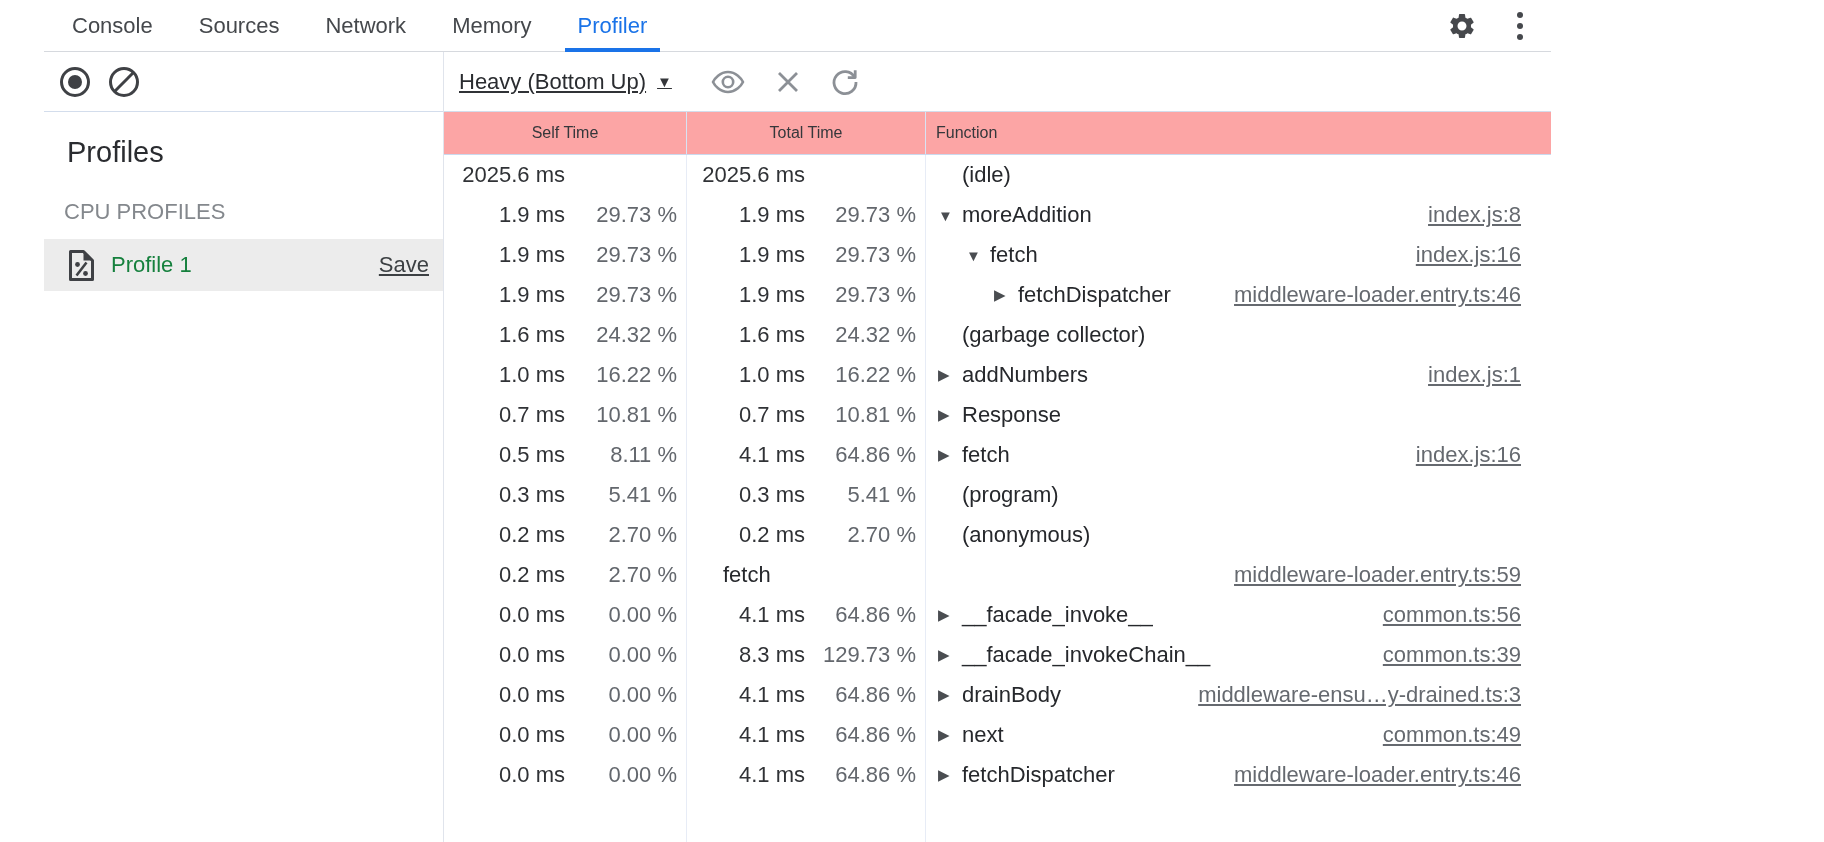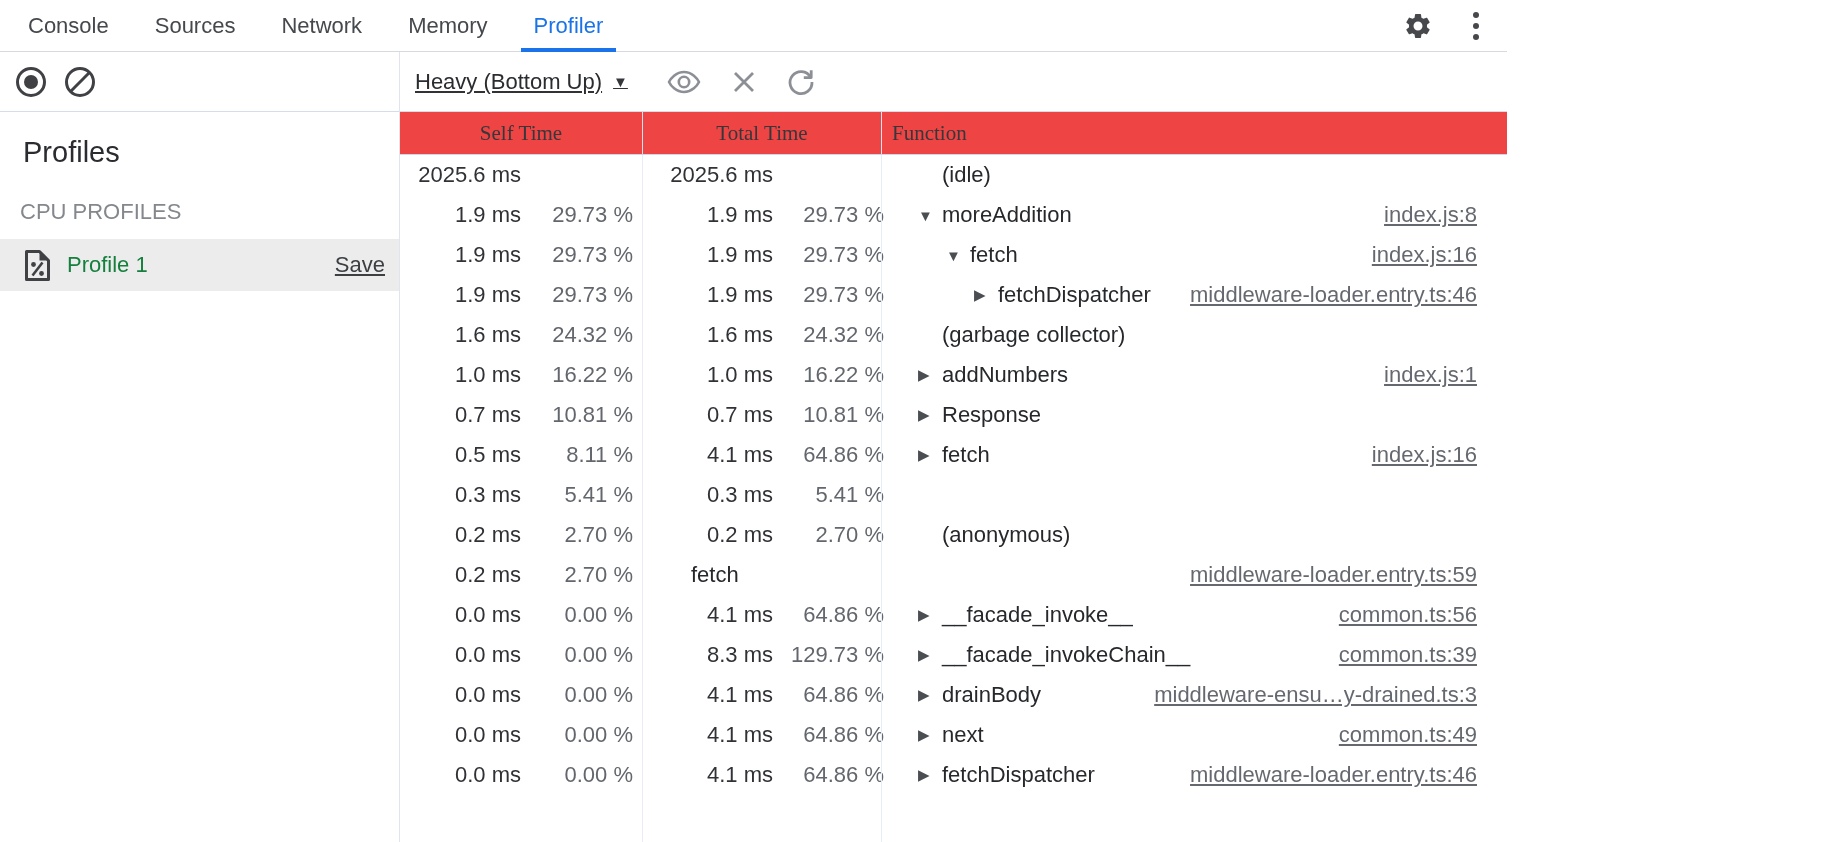--- a/index.html
+++ b/index.html
@@ -1,18 +1,18 @@
 <!DOCTYPE html>
 <html><head>
 <meta charset="utf-8">
 <style>
   * { margin:0; padding:0; box-sizing:border-box; }
   html,body { width:1824px; height:842px; overflow:hidden; background:#fff;
     font-family:"Liberation Sans", sans-serif; color:#303236; }
-  .app { width:1507px; height:842px; display:flex; flex-direction:column; }
+  .app { width:1507px; height:842px; display:flex; flex-direction:column;margin-left:44px; }
 
   
   .tabbar { height:52px; flex:none; display:flex; align-items:stretch;
     justify-content:space-between; border-bottom:1px solid #d6d9de; background:#fff; }
   .tabs { display:flex; padding-left:15px; gap:20px; }
   .tab { display:flex; align-items:center; padding:0 13px; font-size:22px;
     color:#45484c; position:relative; cursor:pointer; white-space:nowrap; }
   .tab.active { color:#1a73e8; }
   .tab.active::after { content:""; position:absolute; left:0; right:0; bottom:-1px;
     height:4px; background:#1a73e8; }
@@ -49,30 +49,30 @@
   .main-toolbar { height:60px; flex:none; display:flex; align-items:center;
     padding-left:15px; border-bottom:1px solid #d3ddec; }
   .dd { display:flex; align-items:center; cursor:pointer;text-decoration:underline; }
   .dd-label { font-size:22px; color:#2a2c30; }
   .dd-caret { font-size:15px; color:#35373b; margin-left:11px; }
   .tb-icons { display:flex; align-items:center; gap:30px; margin-left:38px; }
   .tb-btn { display:flex; cursor:pointer; }
 
   
   .grid { flex:1; position:relative; overflow:hidden; }
-  .grid-header { height:43px; display:flex; background:#ef4444;
-    border-bottom:1px solid #cbd9ee; font-size:21px; color:#35373b;font-family:Liberation Serif, serif; }
+  .grid-header { height:43px; display:flex; background:#fca5a5;
+    border-bottom:1px solid #cbd9ee; font-size:16px; color:#35373b; }
   .gh { display:flex; align-items:center; justify-content:center; }
   .gh-self  { width:243px; border-right:1px solid #d8e3f4; }
   .gh-total { width:239px; border-right:1px solid #d8e3f4; }
   .gh-fn { flex:1; justify-content:flex-start; padding-left:10px; }
   .vline { position:absolute; top:43px; bottom:0; width:1px; background:#e7ecf6; }
   .vline-1 { left:242px; } .vline-2 { left:481px; }
   .grid-body { position:relative; }
-  .row { display:flex; height:40px; font-size:22px;gap:12px; }
+  .row { display:flex; height:40px; font-size:22px; }
   .cell { height:100%; display:flex; align-items:center; }
   .cell-self  { width:243px; } .cell-total { width:239px; }
   .ms  { display:block; width:121px; text-align:right; color:#303236; white-space:nowrap; }
   .ms-t { width:118px; }
   .pct { display:block; flex:1; text-align:right; padding-right:10px; color:#63676d; white-space:nowrap; }
   .cell-fn { flex:1; padding-left:12px; min-width:0; }
   .indent { flex:none; }
   .arrow { flex:none; width:24px; font-size:15px; color:#4a4d51; }
   .fn-name { color:#26282c; white-space:nowrap; }
   .fn-link { margin-left:auto; padding-right:30px; color:#65696f;
@@ -318,20 +318,26 @@
 
   <div class="row">
     <div class="cell cell-self">
       <span class="ms">0.3 ms</span>
       <span class="pct">5.41 %</span>
     </div>
     <div class="cell cell-total">
       <span class="ms ms-t">0.3 ms</span>
       <span class="pct">5.41 %</span>
     </div>
+    <div class="cell cell-fn">
+      <span class="indent" style="width: 0px;"></span>
+      <span class="arrow"></span>
+      <span class="fn-name">(program)</span>
+      <a class="fn-link"></a>
+    </div>
   </div>
 
   <div class="row">
     <div class="cell cell-self">
       <span class="ms">0.2 ms</span>
       <span class="pct">2.70 %</span>
     </div>
     <div class="cell cell-total">
       <span class="ms ms-t">0.2 ms</span>
       <span class="pct">2.70 %</span>

